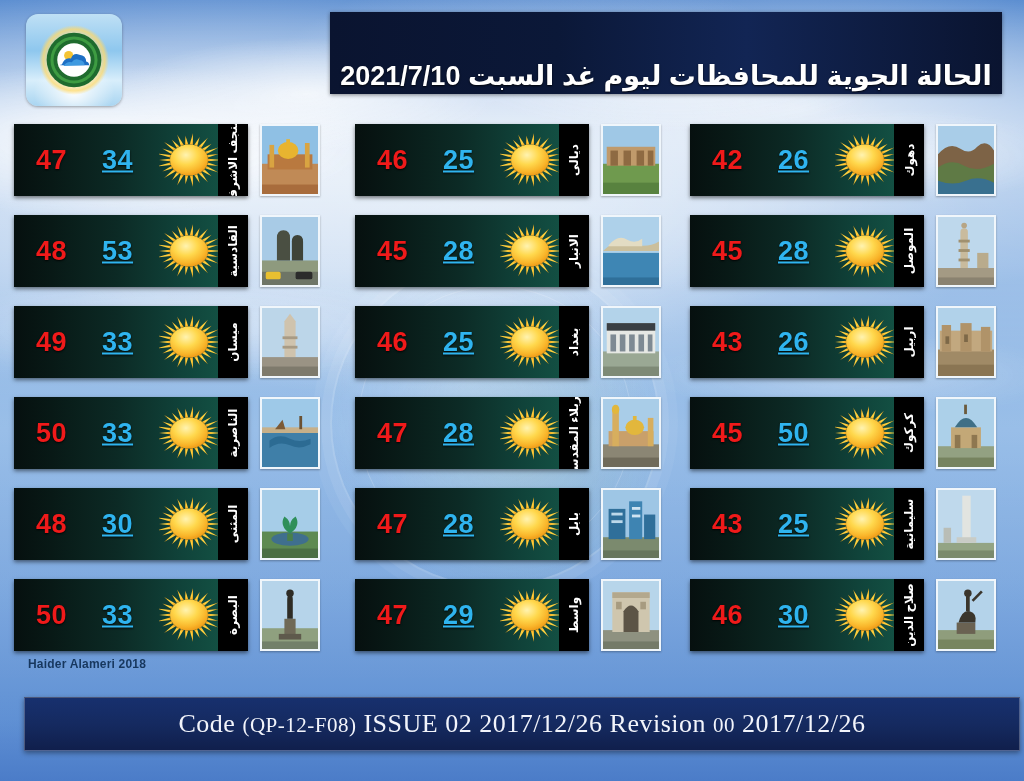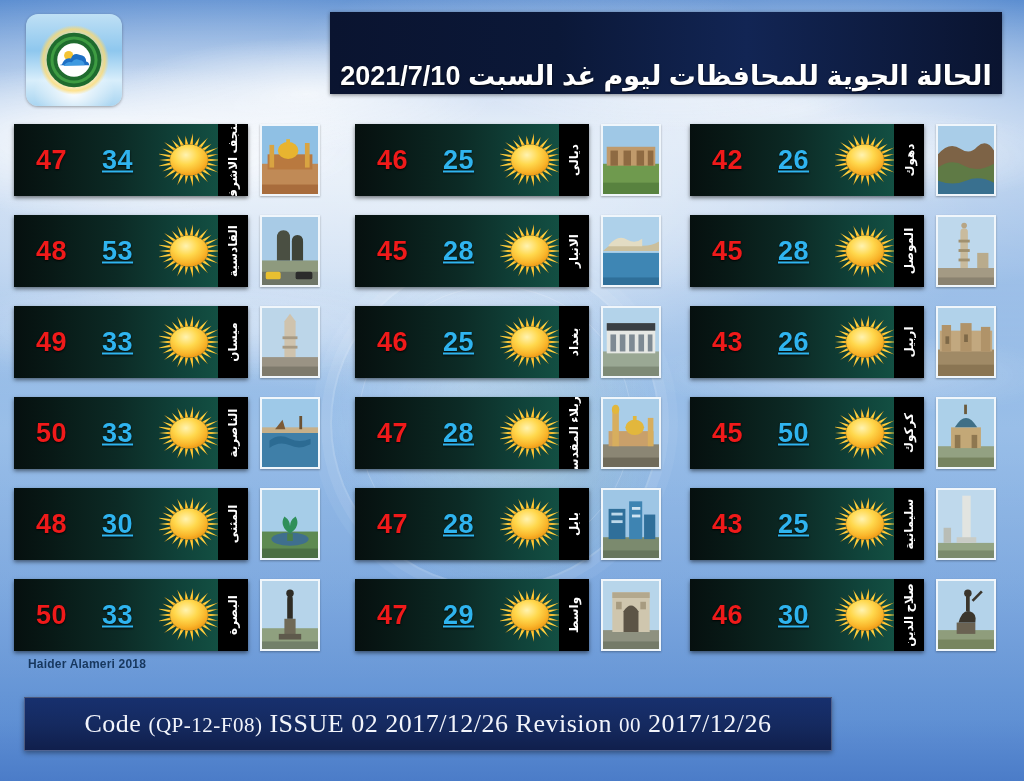--- a/index.html
+++ b/index.html
@@ -164,21 +164,21 @@
   }
   .photo svg{display:block;width:100%;height:100%;}
 
   
   .credit{
     position:absolute;left:28px;top:657px;
     font-size:12px;color:#17375e;font-weight:bold;
     letter-spacing:.2px;
   }
   .footer{
-    position:absolute;left:24px;top:697px;width:808px;height:54px;
+    position:absolute;left:24px;top:697px;width:996px;height:54px;
     background:linear-gradient(180deg,#17306e 0%,#152a60 50%,#101f4c 100%);
     border:1px solid rgba(255,255,255,.25);
     display:flex;align-items:center;justify-content:center;
     box-shadow:0 2px 5px rgba(0,0,0,.4);
   }
   .footer-text{
     color:#f2f4fb;
     font-family:"Liberation Serif","DejaVu Serif",serif;
     font-size:26px;letter-spacing:.5px;white-space:nowrap;
   }

